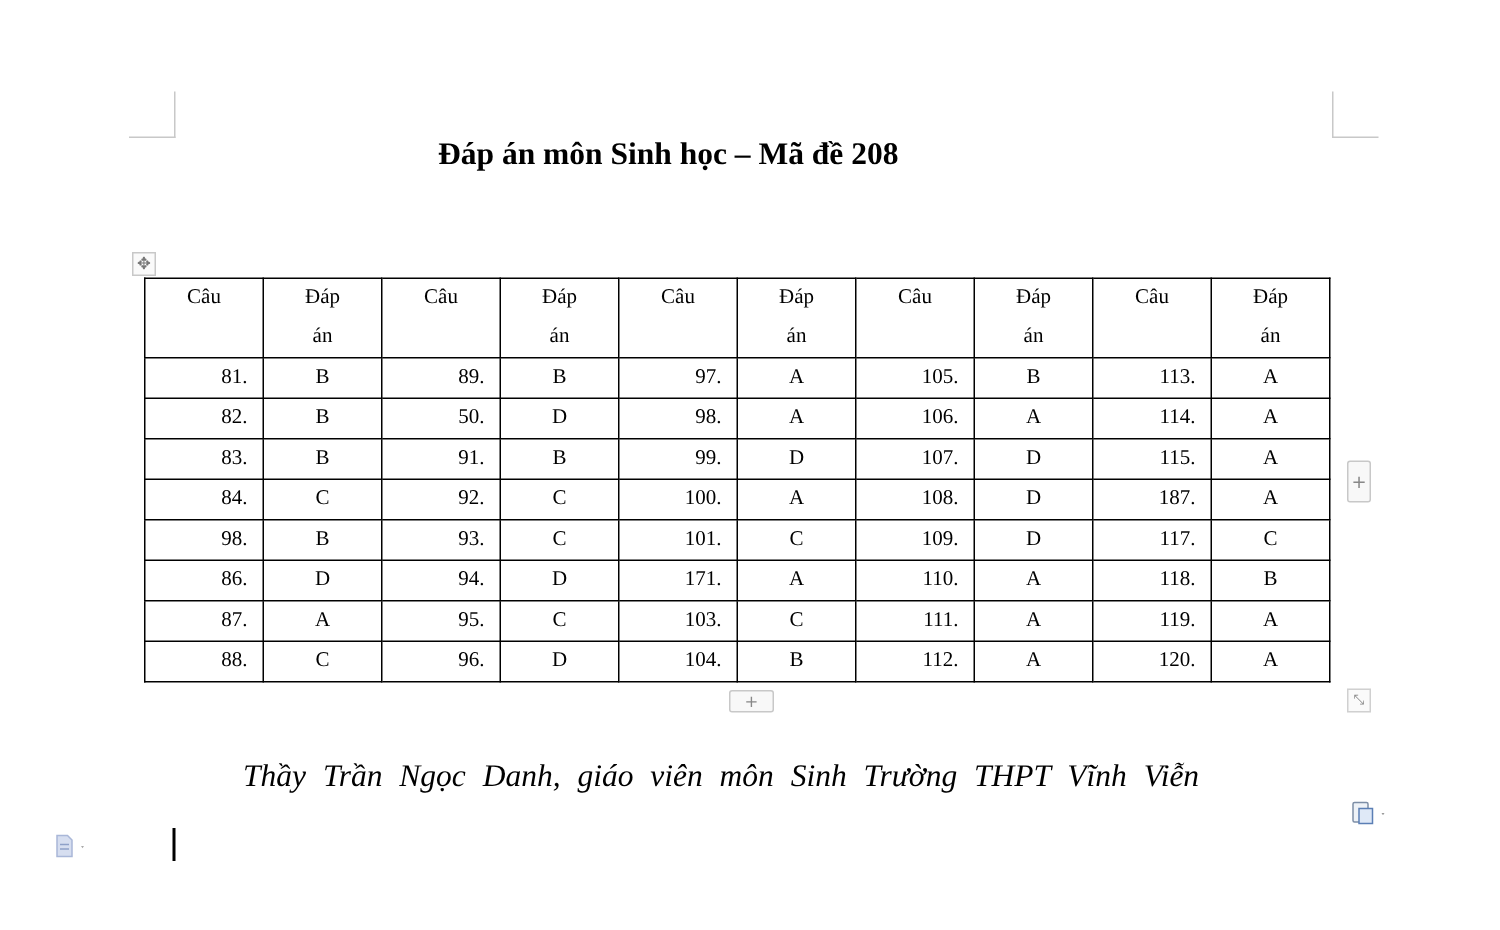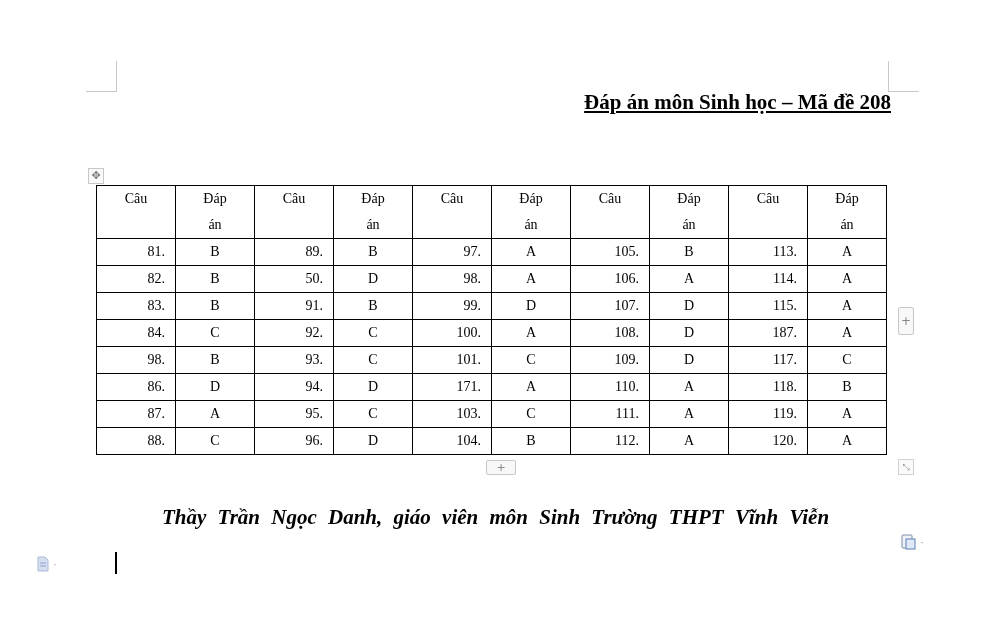--- a/index.html
+++ b/index.html
@@ -1,31 +1,31 @@
 <!DOCTYPE html>
 <html><head>
 <meta charset="utf-8">
 <style>
   html, body { margin:0; padding:0; }
   body { width:1000px; height:620px; background:#ffffff; position:relative; overflow:hidden; font-family:"Liberation Serif", serif; color:#000; }
   .corner { position:absolute; width:30px; height:30px; }
   .corner.tl { left:86px; top:61px; border-right:1px solid #c8c8c8; border-bottom:1px solid #c8c8c8; }
   .corner.tr { left:888px; top:61px; border-left:1px solid #c8c8c8; border-bottom:1px solid #c8c8c8; }
-  .title { position:absolute; left:0; width:891px; top:90px; text-align:right; font-weight:bold; font-size:21px;text-decoration:underline; }
+  .title { position:absolute; left:0; width:891px; top:90px; text-align:center; font-weight:bold; font-size:21px; }
   .move-handle { position:absolute; left:88px; top:168px; width:14px; height:14px; border:1px solid #c8c8c8; background:#fafafa; font-size:11px; line-height:14px; text-align:center; color:#777; font-family:"DejaVu Sans", sans-serif; }
   table.ans { position:absolute; left:96px; top:185px; border-collapse:collapse; font-size:14px; }
   table.ans td { border:1px solid #000; padding:0; height:26px; line-height:26px; }
   table.ans tr.head td { height:52px; line-height:26px; vertical-align:top; text-align:center; }
   td.q { width:78px; text-align:right; padding-right:0; }
   td.a { width:78px; text-align:center; }
   td.q span { padding-right:10px; }
   .add-col { position:absolute; left:898px; top:307px; width:14px; height:26px; border:1px solid #c8c8c8; border-radius:2px; background:#f8f8f8; color:#888; font-size:12px; line-height:26px; text-align:center; font-family:"DejaVu Sans", sans-serif; }
   .add-row { position:absolute; left:486px; top:460px; width:28px; height:13px; border:1px solid #c8c8c8; border-radius:2px; background:#f8f8f8; color:#888; font-size:11px; line-height:13px; text-align:center; font-family:"DejaVu Sans", sans-serif; }
   .resize { position:absolute; left:898px; top:459px; width:14px; height:14px; border:1px solid #d0d0d0; background:#fafafa; color:#888; font-size:9px; line-height:14px; text-align:center; font-family:"DejaVu Sans", sans-serif; }
-  .signature { position:absolute; left:162px; top:505px; width:730px; font-weight:bold; font-style:italic; font-size:21px; text-align:justify; word-spacing:6px; white-space:nowrap; }
+  .signature { position:absolute; left:162px; top:505px; width:730px; font-weight:normal; font-style:italic; font-size:21px; text-align:justify; word-spacing:6px; white-space:nowrap; }
   .paste-opt { position:absolute; left:900px; top:533px; width:26px; height:18px; }
   .doc-opt { position:absolute; left:36px; top:556px; width:26px; height:16px; }
   .cursor { position:absolute; left:115px; top:552px; width:2px; height:22px; background:#000; }
 </style>
 </head>
 <body>
 
 <div class="corner tl"></div>
 <div class="corner tr"></div>
 

